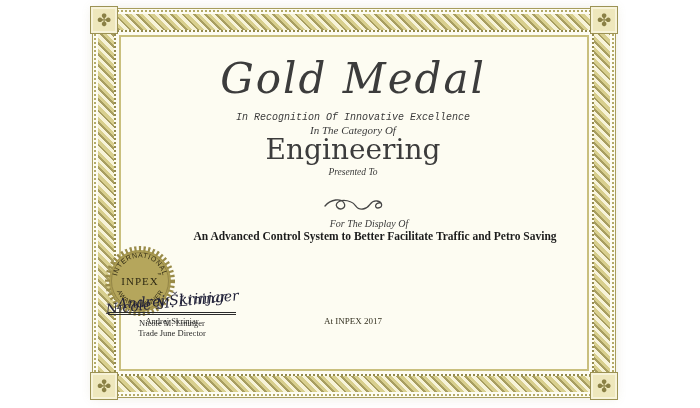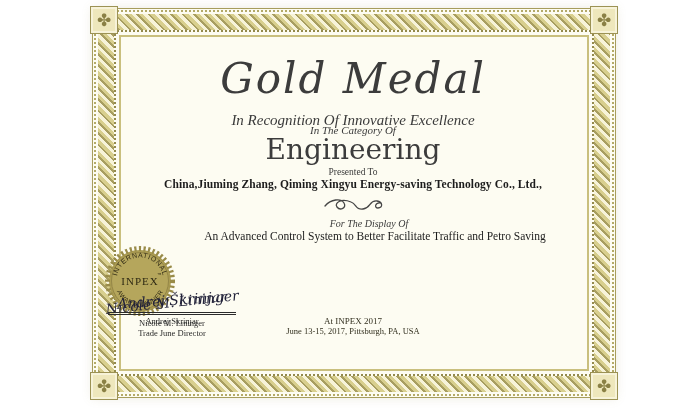--- a/index.html
+++ b/index.html
@@ -34,29 +34,29 @@
   }
   .corner.tl{left:-2px;top:-2px}.corner.tr{right:-2px;top:-2px}
   .corner.bl{left:-2px;bottom:-2px}.corner.br{right:-2px;bottom:-2px}
 
   
   .content{position:absolute;inset:0;text-align:center;}
   .content>div{position:absolute;left:0;right:12px;margin-left:10px;}
 
   .title{top:48px;font-family:"DejaVu Serif",serif;font-style:italic;
          font-size:42px;letter-spacing:2px;color:#3c3c3c;line-height:1.1;}
-  .recog   {top:104px;font-style:italic;font-size:15px;color:#3a3a3a;}
+  .recog   {top:104px;font-style:italic;font-size:10px;color:#3a3a3a;font-family:Liberation Mono, monospace;}
   .cat-line{top:116px;font-style:italic;font-size:11px;color:#3a3a3a;}
   .category{top:127px;font-family:"DejaVu Serif",serif;
             font-size:28px;color:#3c3c3c;line-height:1.1;}
-  .presented{top:159px;font-size:9.5px;color:#3a3a3a;}
+  .presented{top:159px;font-style:italic;font-size:9.5px;color:#3a3a3a;}
   .recipient{top:170px;font-weight:bold;font-size:11.5px;color:#1c1c1c;letter-spacing:.1px;}
   .flourish-wrap{top:188px;}
   .disp-label{top:210px;font-style:italic;font-size:10px;color:#3a3a3a;padding-left:32px;}
-  .disp-title{top:222px;font-weight:normal;font-size:11.5px;color:#1c1c1c;padding-left:44px;}
+  .disp-title{top:222px;font-weight:bold;font-size:11.5px;color:#1c1c1c;padding-left:44px;}
   .event1{top:308px;font-size:9px;color:#33301f;}
   .event2{top:318px;font-size:8.5px;color:#33301f;}
 
   .seal-wrap{position:absolute;left:218px;top:235px;width:76px;height:76px;}
 
   .sig{position:absolute;width:140px;text-align:center;}
   .sig-left {left:33px; top:280px;}
   .sig-right{left:342px;top:278px;}
   .hand{font-family:"DejaVu Serif",serif;font-style:italic;font-size:14px;
         color:#23233a;height:25px;line-height:28px;white-space:nowrap;}
@@ -88,35 +88,33 @@
       <div class="title">Gold Medal</div>
 
       <div class="recog">In Recognition Of Innovative Excellence</div>
 
       <div class="cat-line">In The Category Of</div>
 
       <div class="category">Engineering</div>
 
       <div class="presented">Presented To</div>
 
-      <div class="recipient">China,Jiuming Zhang, Qiming Xingyu Energy-saving Technology Co., Ltd.,</div>
 
       <div class="flourish-wrap">
         <svg width="64" height="18" viewBox="0 0 64 18">
           <path d="M4 10 C10 3 20 2 23 7 C26 12 19 15 16 11 C13 7 20 2 30 6 C36 8 34 14 42 13 C50 12 48 4 56 5 C62 6 62 12 57 12 C53 12 54 6 60 7" stroke="#454545" stroke-width="1.3" fill="none" stroke-linecap="round"></path>
         </svg>
       </div>
 
       <div class="disp-label">For The Display Of</div>
 
       <div class="disp-title">An Advanced Control System to Better Facilitate Traffic and Petro Saving</div>
 
       <div class="event1">At INPEX 2017</div>
 
-      <div class="event2">June 13-15, 2017, Pittsburgh, PA, USA</div>
 
       <div class="seal-wrap">
         <svg width="76" height="76" viewBox="0 0 76 76">
           <circle cx="38" cy="38" r="31" fill="#ab9c52"></circle>
           <circle cx="38" cy="38" r="32.5" fill="none" stroke="#998b49" stroke-width="5" stroke-dasharray="2.2 2.4"></circle>
           <circle cx="38" cy="38" r="28.5" fill="#b5a65c"></circle>
           <circle cx="38" cy="38" r="28.5" fill="none" stroke="#8d7f42" stroke-width="0.8"></circle>
           <defs>
             <path id="arcTop" d="M 14.5 38 A 23.5 23.5 0 0 1 61.5 38"></path>
             <path id="arcBot" d="M 12.5 38 A 25.5 25.5 0 0 0 63.5 38"></path>

